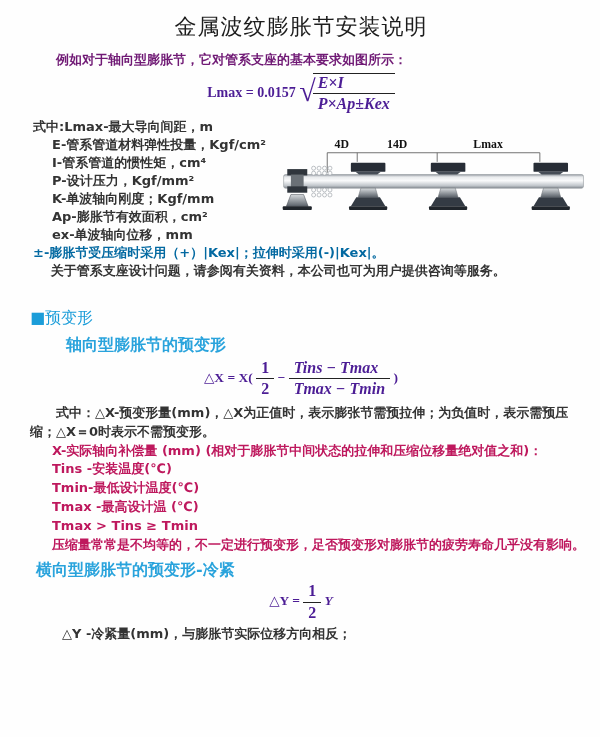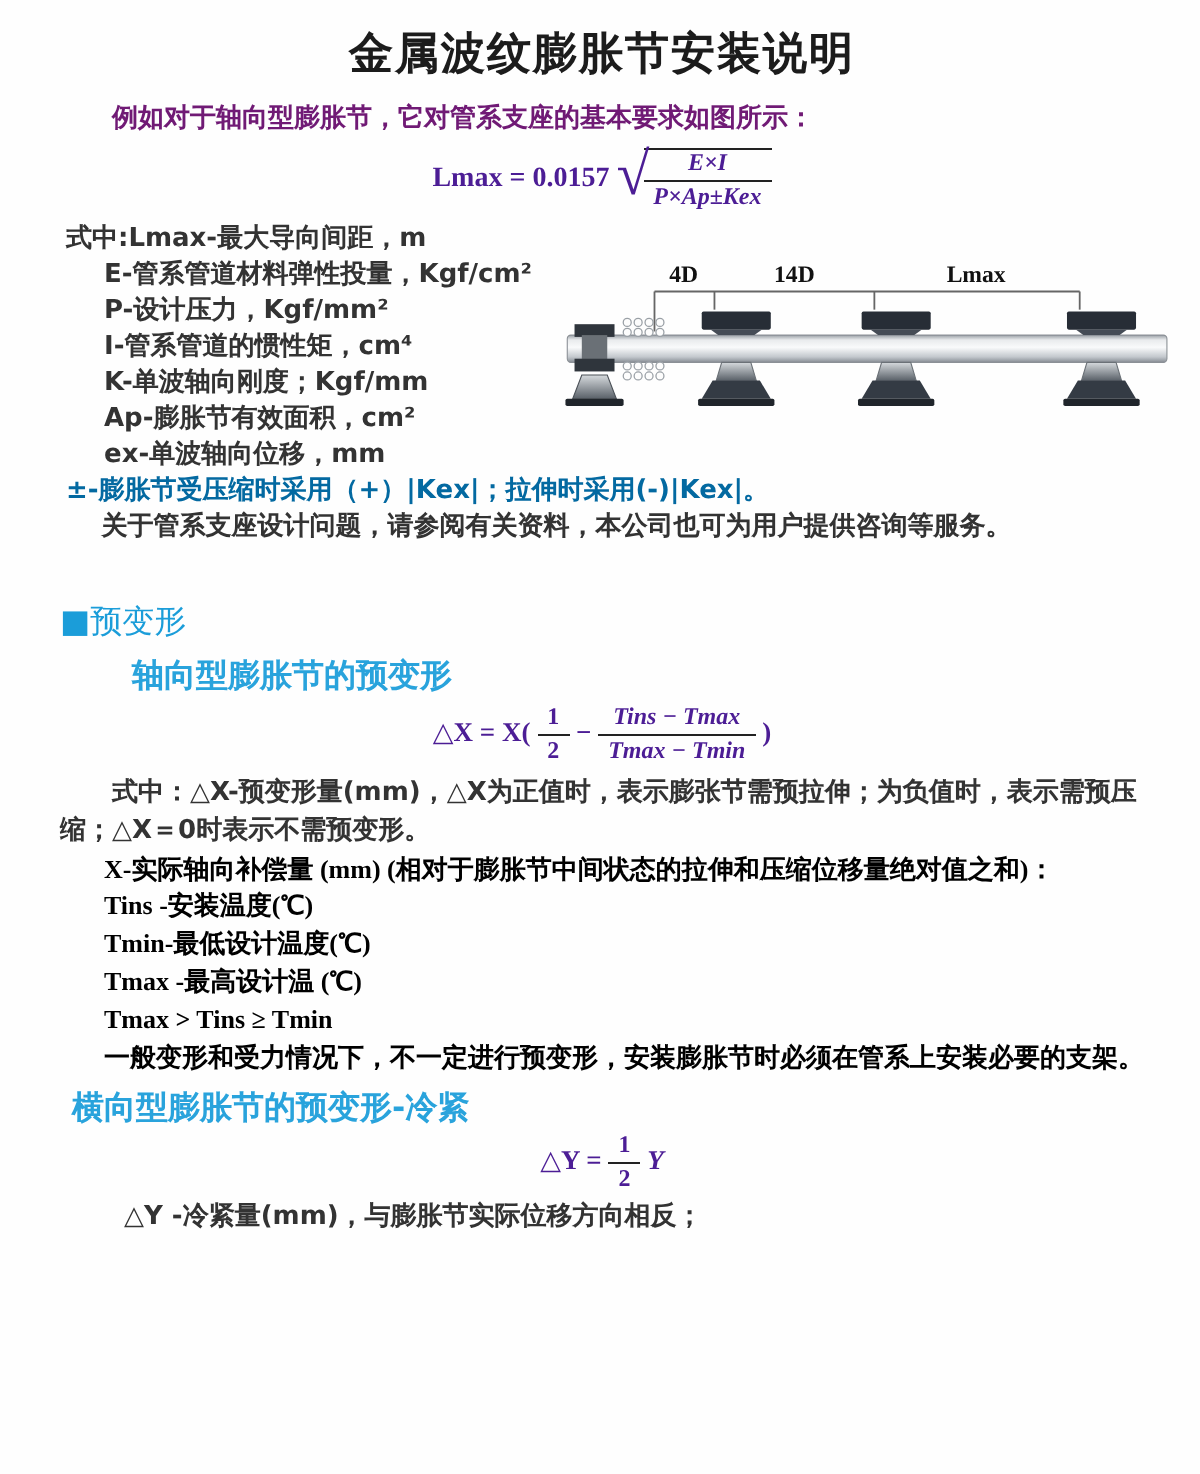--- a/index.html
+++ b/index.html
@@ -12,21 +12,21 @@
     color:#3c3c3c;
     font-size:13px;
     overflow:hidden;
     box-sizing:border-box;
     padding:6px 28px 0 30px;
   }
   .title{
     margin:6px 0 8px 0;
     text-align:center;
     font-size:22px;
-    font-weight:bold;
+    font-weight:normal;
     color:#1c1c1c;
     letter-spacing:1px;
   }
   p{margin:0;}
   .sec-head{
     color:#1b9dd9;
     font-weight:bold;
     font-size:17px;
   }
   .intro{
@@ -45,23 +45,23 @@
   .formula-row{
     text-align:center;
     font-family:"Liberation Serif","DejaVu Serif",serif;
     font-weight:bold;
     color:#4c1d95;
   }
   .f1{margin:3px 0 2px 0;font-size:14px;}
   .frac{
     display:inline-block;
     vertical-align:middle;
-    text-align:center;
+    text-align:left;
     line-height:1.15;
-    font-size:12px;
+    font-size:16px;
   }
   .frac .num{display:block;padding:0 5px 1px 5px;border-bottom:1.3px solid #222;}
   .frac .den{display:block;padding:1px 5px 0 5px;}
   .ital{font-style:italic;}
   .radical{
     display:inline-block;
     font-size:30px;
     font-weight:normal;
     vertical-align:middle;
     transform:translateY(-2px);
@@ -95,21 +95,21 @@
   .sub-head{
     color:#29a3dc;
     font-weight:bold;
     font-size:16px;
     line-height:21px;
   }
   .sub-head.axial{margin:7px 0 2px 36px;}
   .sub-head.lateral{margin:5px 0 0 6px;}
   .f2{margin:4px 0 4px 0;font-size:13.5px;}
   .f3{margin:2px 0 2px 0;font-size:13.5px;}
-  .item-list{margin-left:22px;line-height:18.8px;font-weight:600;color:#000000;font-family:Liberation Serif, serif;}
+  .item-list{margin-left:22px;line-height:18.8px;font-weight:600;color:#be185d;}
   .item-list .item{white-space:nowrap;}
   .final-note{margin-left:32px;line-height:19px;font-weight:600;color:#333;}
   .mono-op{font-family:"Liberation Serif",serif;}
 </style>
 </head>
 <body>
 
 <div class="page">
 
   <h1 class="title">金属波纹膨胀节安装说明</h1>
@@ -119,22 +119,22 @@
 
   <div class="formula-row f1">
     <span>Lmax = 0.0157</span>
     <span class="radical">√</span><span class="frac under-rad ital"><span class="num">E×I</span><span class="den">P×Ap±Kex</span></span>
   </div>
 
   <div class="defs-row">
     <div class="defs-col">
       <div class="def-item first">式中:Lmax-最大导向间距，m</div>
       <div class="def-item">E-管系管道材料弹性投量，Kgf/cm²</div>
+      <div class="def-item">I-管系管道的惯性矩，cm⁴</div>
       <div class="def-item">P-设计压力，Kgf/mm²</div>
-      <div class="def-item">I-管系管道的惯性矩，cm⁴</div>
       <div class="def-item">K-单波轴向刚度；Kgf/mm</div>
       <div class="def-item">Ap-膨胀节有效面积，cm²</div>
       <div class="def-item">ex-单波轴向位移，mm</div>
     </div>
     <div class="diagram-col">
       <svg width="318" height="96" viewBox="0 0 350 100">
         <defs>
           <linearGradient id="pipeGrad" x1="0" y1="0" x2="0" y2="1">
             <stop offset="0" stop-color="#9aa0a6"></stop>
             <stop offset="0.18" stop-color="#e9ebed"></stop>
@@ -234,21 +234,21 @@
   </div>
 
   <p class="body-para">式中：△X-预变形量(mm)，△X为正值时，表示膨张节需预拉伸；为负值时，表示需预压缩；△X＝0时表示不需预变形。</p>
 
   <div class="item-list">
     <div class="item">X-实际轴向补偿量 (mm) (相对于膨胀节中间状态的拉伸和压缩位移量绝对值之和)：</div>
     <div class="item">Tins -安装温度(℃)</div>
     <div class="item">Tmin-最低设计温度(℃)</div>
     <div class="item">Tmax -最高设计温 (℃)</div>
     <div class="item">Tmax &gt; Tins ≥ Tmin</div>
-    <div class="item">一般变形和受力情况下，不一定进行预变形，安装膨胀节时必须在管系上安装必要的支架。</div>
+    <div class="item">压缩量常常是不均等的，不一定进行预变形，足否预变形对膨胀节的疲劳寿命几乎没有影响。</div>
   </div>
 
   <div class="sub-head lateral">横向型膨胀节的预变形-冷紧</div>
 
   <div class="formula-row f3">
     <span>△Y =</span>
     <span class="frac"><span class="num">1</span><span class="den">2</span></span>
     <span class="ital">Y</span>
   </div>
 

